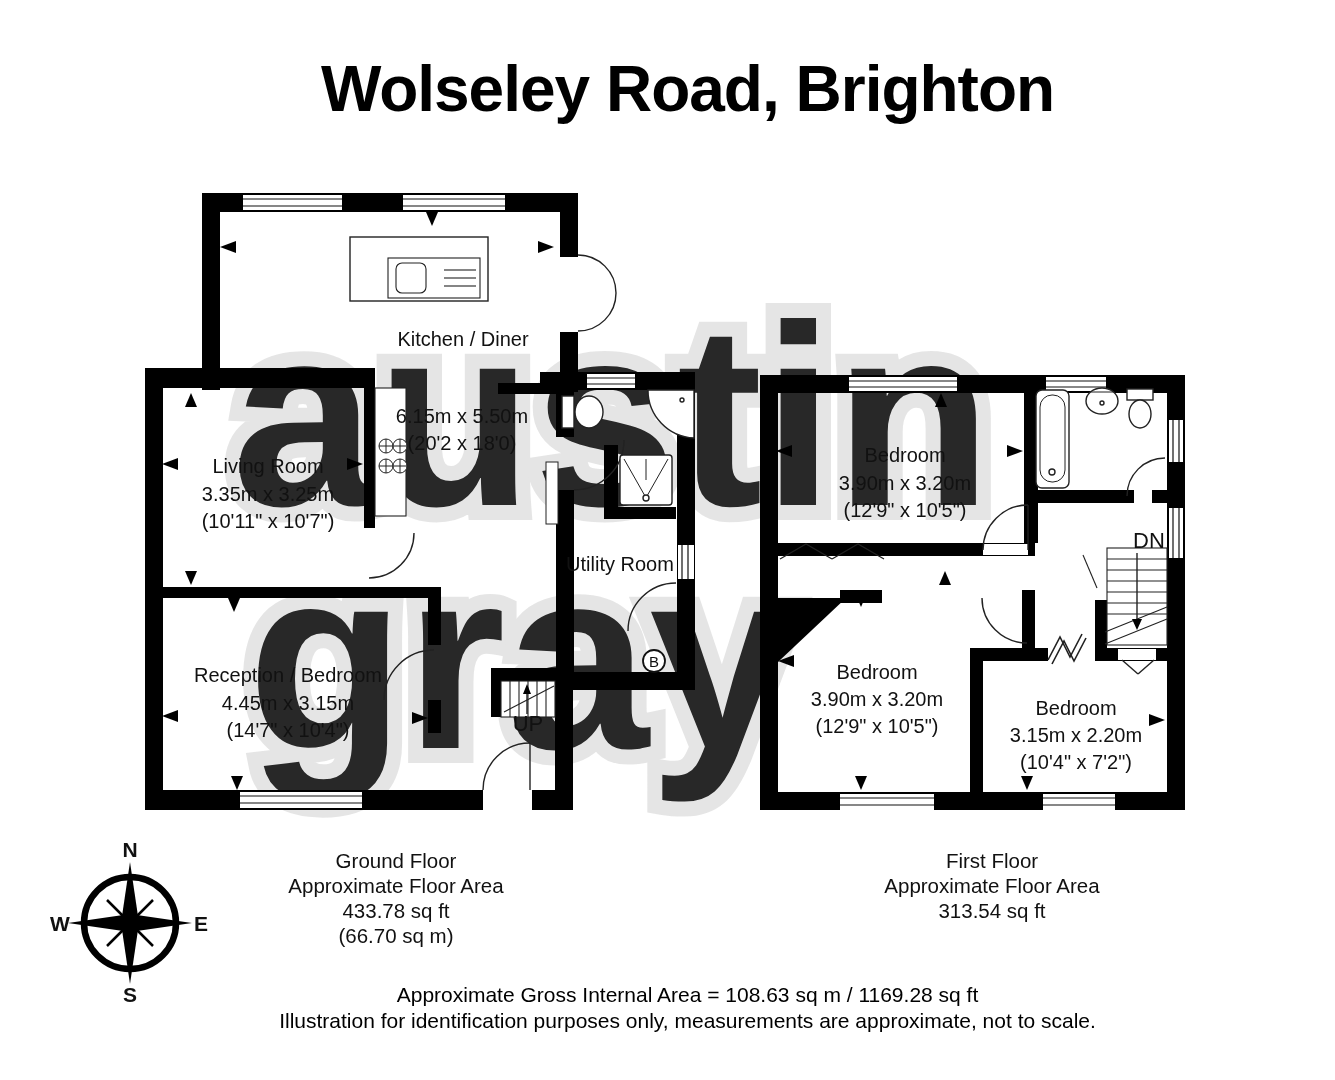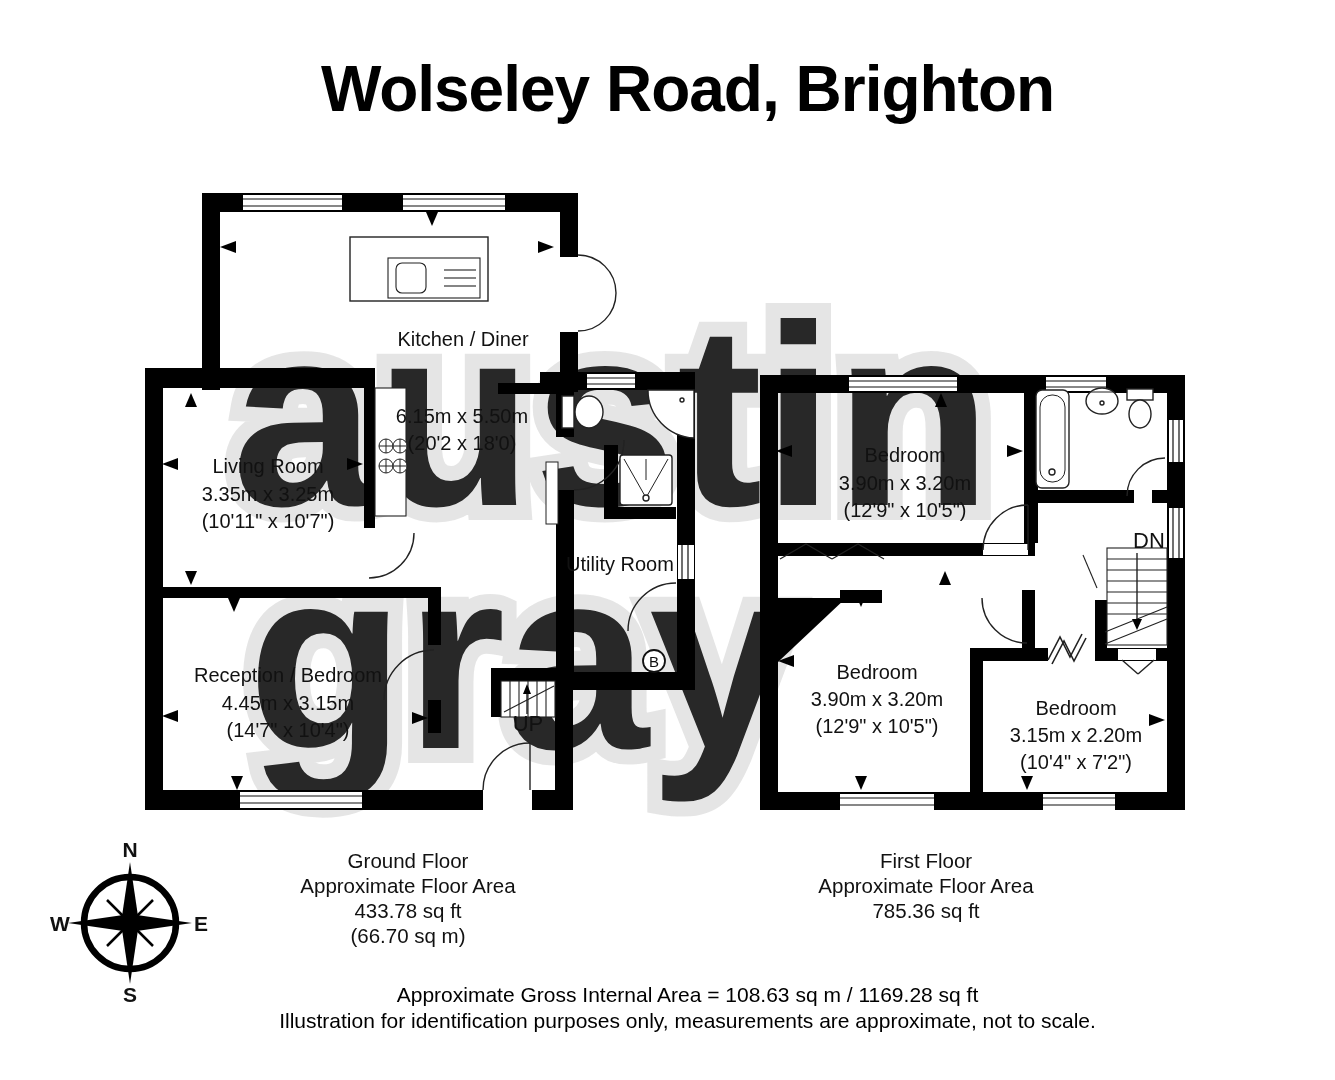--- a/index.html
+++ b/index.html
@@ -3,22 +3,22 @@
 <meta charset="utf-8">
 <style>
   html,body{margin:0;padding:0;background:#fff;}
   .canvas{position:relative;width:1335px;height:1080px;background:#fff;overflow:hidden;
           font-family:"Liberation Sans",sans-serif;color:#000;padding-left:40px;}
   .title{position:absolute;top:52px;left:0;width:100%;text-align:center;
          font-size:64px;font-weight:bold;letter-spacing:-1px;white-space:nowrap;}
   .plan-svg{position:absolute;left:0;top:0;}
   .area-block{position:absolute;top:848px;width:400px;text-align:center;
               font-size:20.5px;line-height:25px;color:#111;}
-  .area-ground{left:208px;}
-  .area-first{left:726px;}
+  .area-ground{left:196px;}
+  .area-first{left:792px;}
   .footer{position:absolute;top:982px;left:0;width:100%;text-align:center;
           font-size:21px;line-height:26px;color:#000000;}
   svg text{font-family:"Liberation Sans",sans-serif;fill:#111;}
   .roomname{font-size:20px;}
   .stairlbl{font-size:22px;}
   .wm{font-weight:bold;}
 </style>
 </head>
 <body>
 
@@ -297,21 +297,21 @@
 
   <div class="area-block area-ground">
     <div>Ground Floor</div>
     <div>Approximate Floor Area</div>
     <div>433.78 sq ft</div>
     <div>(66.70 sq m)</div>
   </div>
   <div class="area-block area-first">
     <div>First Floor</div>
     <div>Approximate Floor Area</div>
-    <div>785.36 sq ft</div>
+    <div>313.54 sq ft</div>
   </div>
 
   <div class="footer">
     <div>Approximate Gross Internal Area = 108.63 sq m / 1169.28 sq ft</div>
     <div>Illustration for identification purposes only, measurements are approximate, not to scale.</div>
   </div>
 
 </div>
 
 </body></html>

